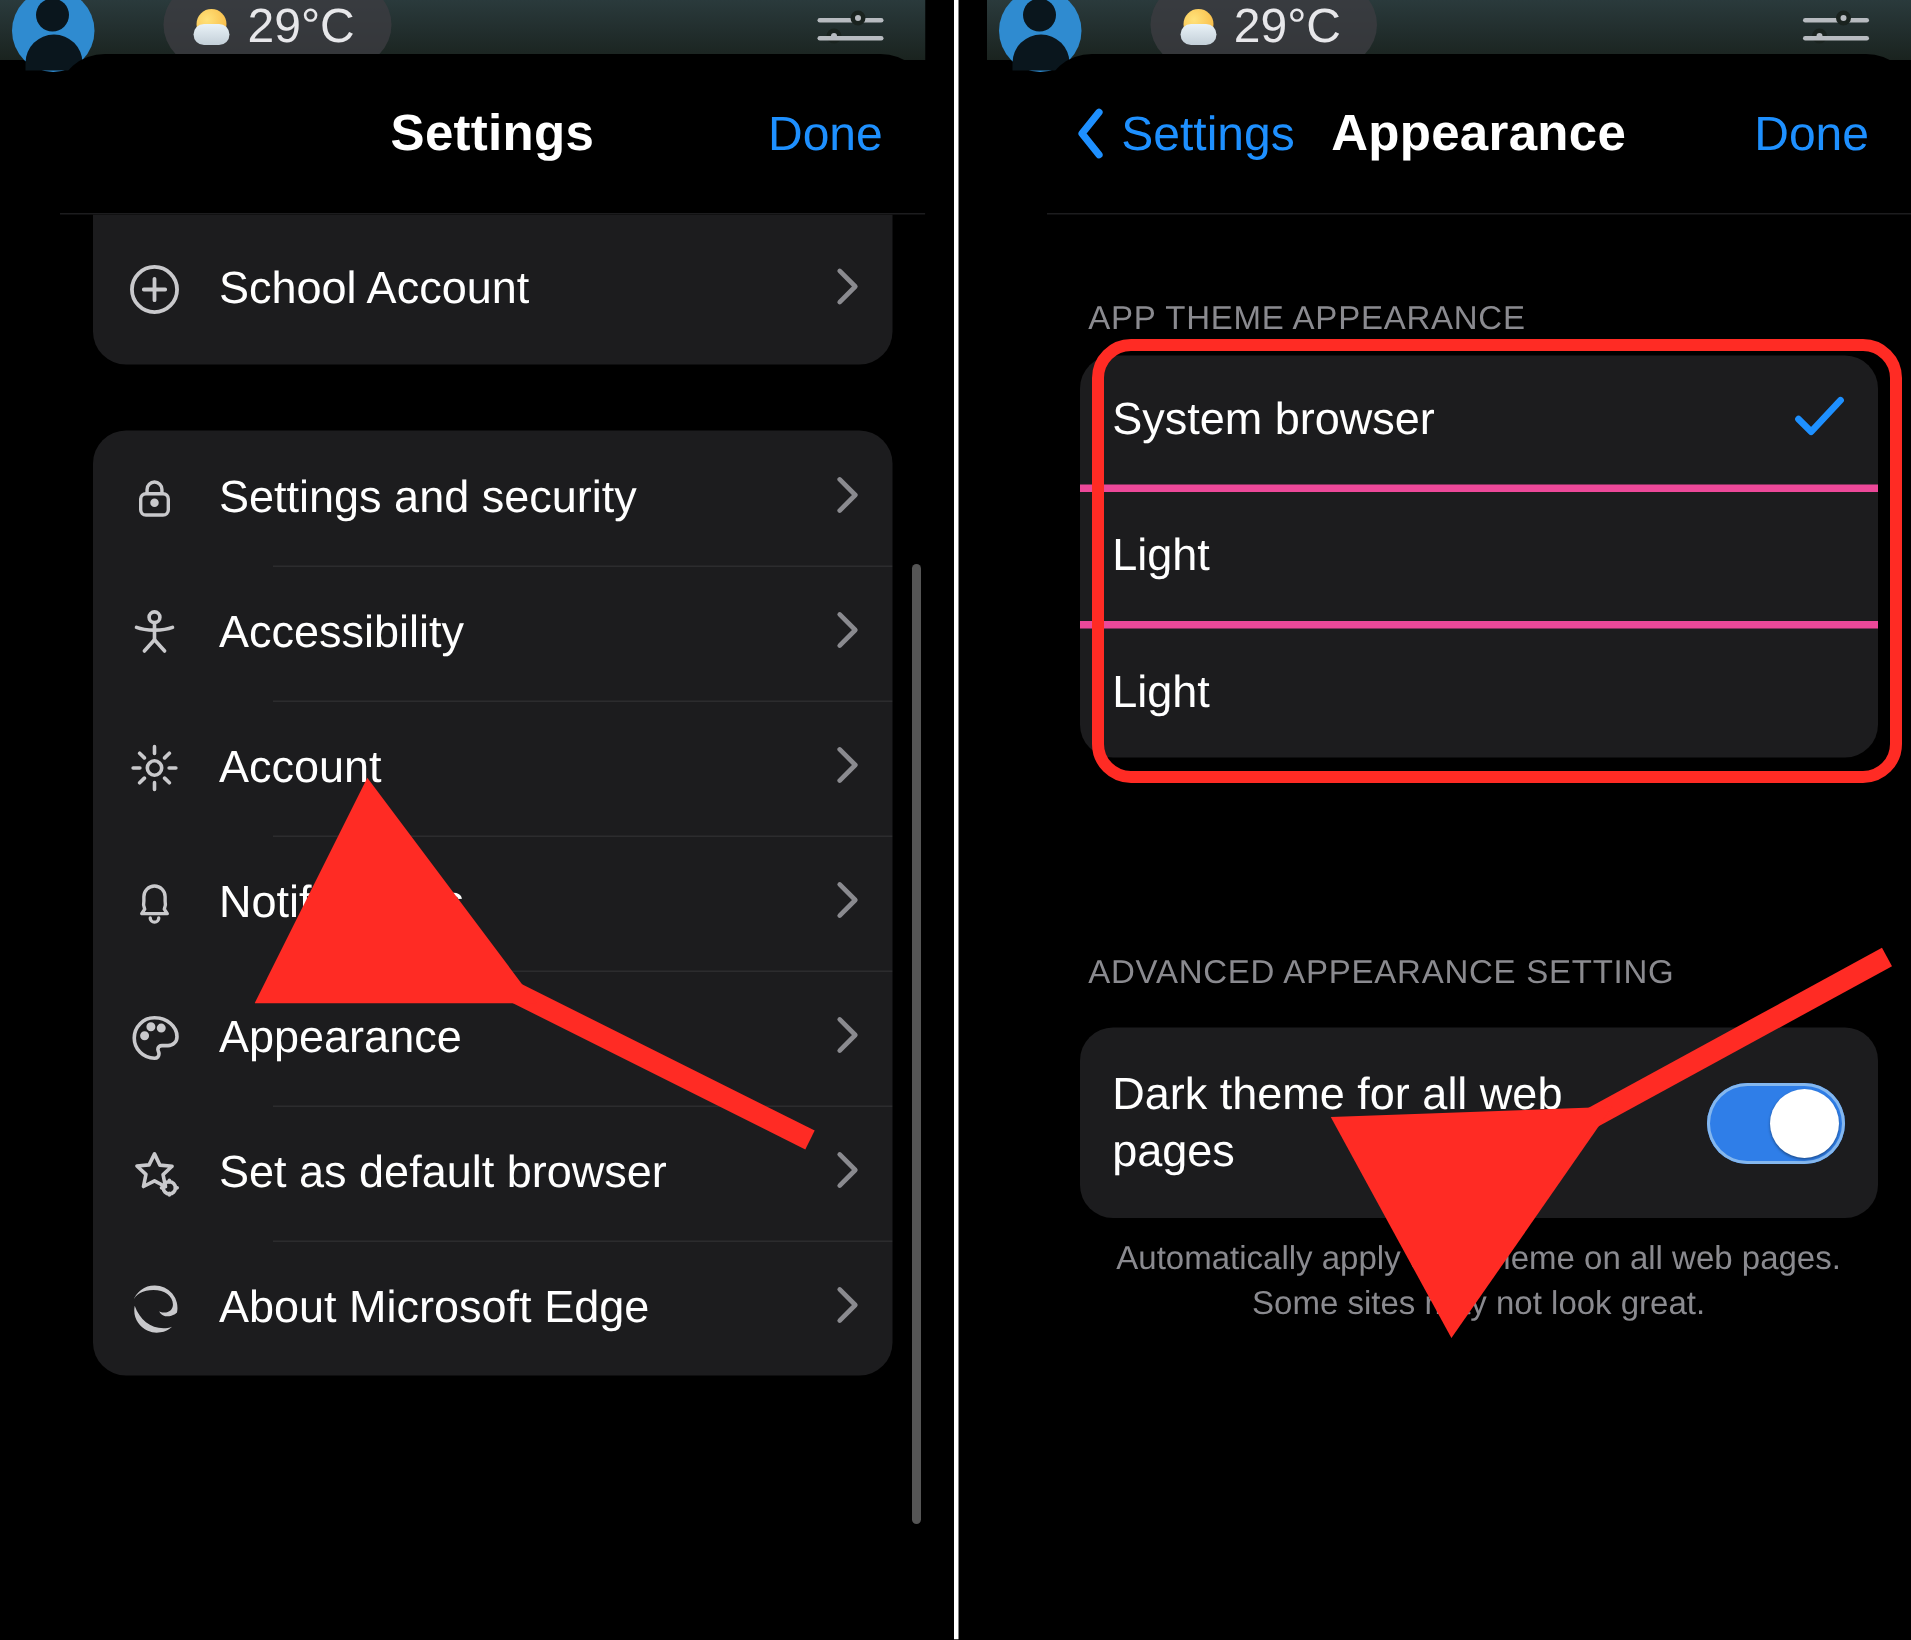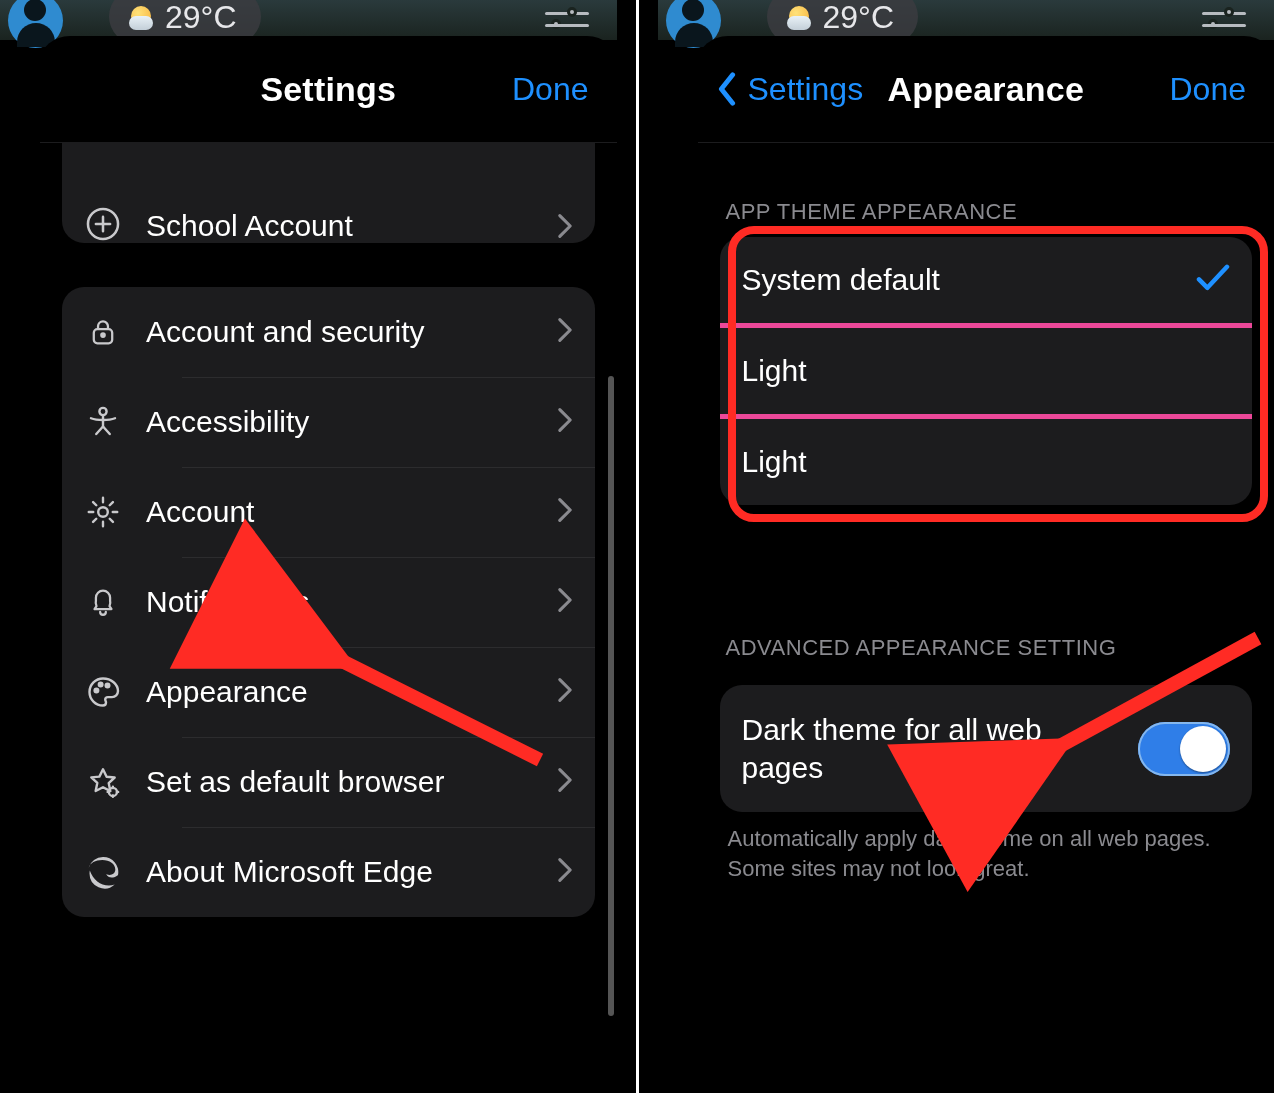--- a/index.html
+++ b/index.html
@@ -44,36 +44,36 @@
   .choice-row { display:flex; align-items:center; justify-content:space-between; padding: 26px 22px; }
   .choice-row + .choice-row { border-top: 5px solid #ec4899; }
   .choice-row .label { color:#fff; font-size: 30px; }
   .choice-row .check svg { width: 34px; height: 28px; color:#1e90ff; }
 
   .toggle-row { display:flex; align-items:center; gap: 24px; padding: 26px 22px; }
   .toggle-row .label { color:#fff; font-size: 30px; line-height: 1.25; flex:1; }
   .ios-switch { width: 92px; height: 54px; border-radius: 54px; background:#2f7ee8; position:relative; flex:0 0 auto; box-shadow: inset 0 0 0 2px #84b7ee; }
   .ios-switch::after { content:""; position:absolute; width:46px; height:46px; border-radius:50%; background:#fff; top:4px; right:4px; box-shadow:0 1px 2px rgba(0,0,0,.4); }
 
-  .footnote { color:#8a8a8f; font-size: 22px; line-height:1.35; margin: 12px 8px 0; }
+  .footnote { color:#8a8a8f; font-size: 22px; line-height:1.35; margin: 12px 8px 0; text-align: center; }
 
   
   .redbox { position:absolute; border: 8px solid #ff2b24; border-radius: 26px; pointer-events:none; }
 
   
   .sb { position:absolute; right: 3px; width: 6px; background:#555; border-radius:4px; }
 
   
   .arrow { position:absolute; pointer-events:none; }
   .arrow svg { overflow: visible; }
 
   
   .left .scroll { top: 107px; padding-top: 0; }
   .left .partial { margin: 0 0 44px; border-radius: 0 0 22px 22px; }
-  .left .partial .row { min-height: 100px; align-items: flex-end; }
+  .left .partial .row { min-height: 100px; }
   .left .partial .row::before { display:none; }
 
   
   .right .header .title { font-weight:700; }
 
   
   .right .scroll { top: 143px; }
   .right .card2 { margin-top: 24px; }
 
 </style>
@@ -120,21 +120,21 @@
 
         <div class="card">
           <div class="row">
             <span class="icon">
                 <svg viewBox="0 0 24 24" width="34" height="34" fill="none" stroke="currentColor" stroke-width="1.6">
                   <rect x="5.5" y="10" width="13" height="10" rx="2.5"></rect>
                   <path d="M8.5 10V8a3.5 3.5 0 117 0v2"></path>
                   <circle cx="12" cy="14.2" r="1.2" fill="currentColor"></circle>
                 </svg>
               </span>
-            <span class="label">Account and security</span>
+            <span class="label">Settings and security</span>
             <span class="chev"><svg viewBox="0 0 12 20" fill="none" stroke="currentColor" stroke-width="2.4" stroke-linecap="round" stroke-linejoin="round">
                   <path d="M2 2l8 8-8 8"></path>
                 </svg></span>
           </div>
           <div class="row">
             <span class="icon">
                 <svg viewBox="0 0 24 24" width="36" height="36" fill="none" stroke="currentColor" stroke-width="1.6" stroke-linecap="round" stroke-linejoin="round">
                   <circle cx="12" cy="5" r="2.4"></circle>
                   <path d="M4 9.5c4 1.6 12 1.6 16 0"></path>
                   <path d="M12 8v7"></path>
@@ -251,21 +251,21 @@
         </div>
         <div class="title">Appearance</div>
         <div class="done">Done</div>
       </div>
 
       <div class="scroll">
         <div class="section-hdr">APP THEME APPEARANCE</div>
 
         <div class="card" style="position:relative;">
           <div class="choice-row">
-            <span class="label">System default</span>
+            <span class="label">System browser</span>
             <span class="check"><svg viewBox="0 0 24 20" fill="none" stroke="currentColor" stroke-width="3.2" stroke-linecap="round" stroke-linejoin="round">
                   <path d="M2 11l6 6L22 2"></path>
                 </svg></span>
           </div>
           <div class="choice-row">
             <span class="label">Light</span>
           </div>
           <div class="choice-row">
             <span class="label">Light</span>
           </div>

